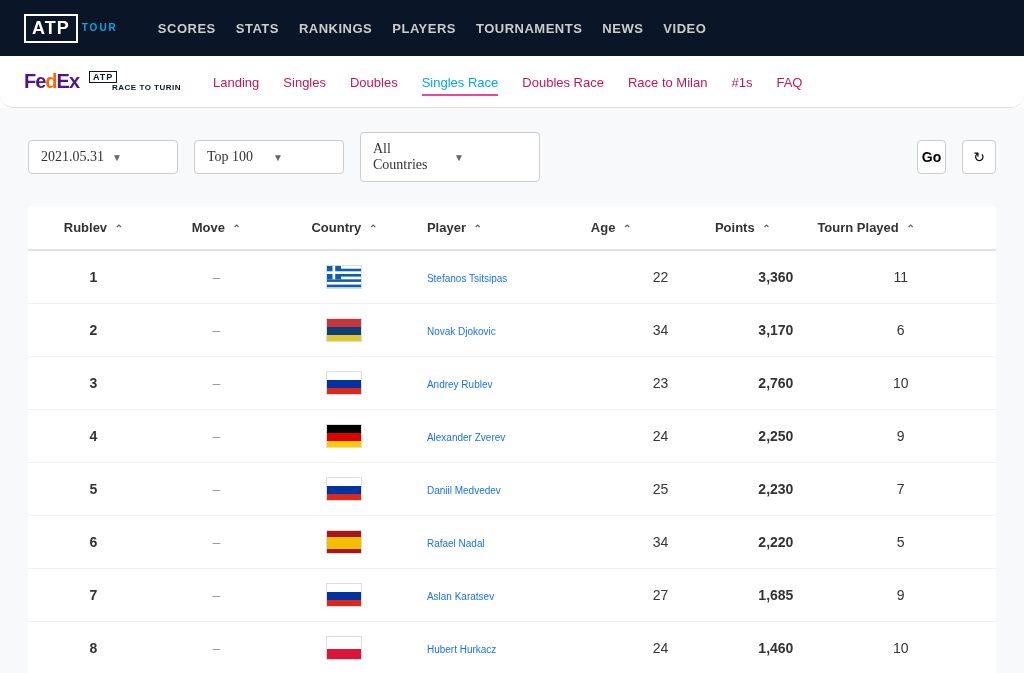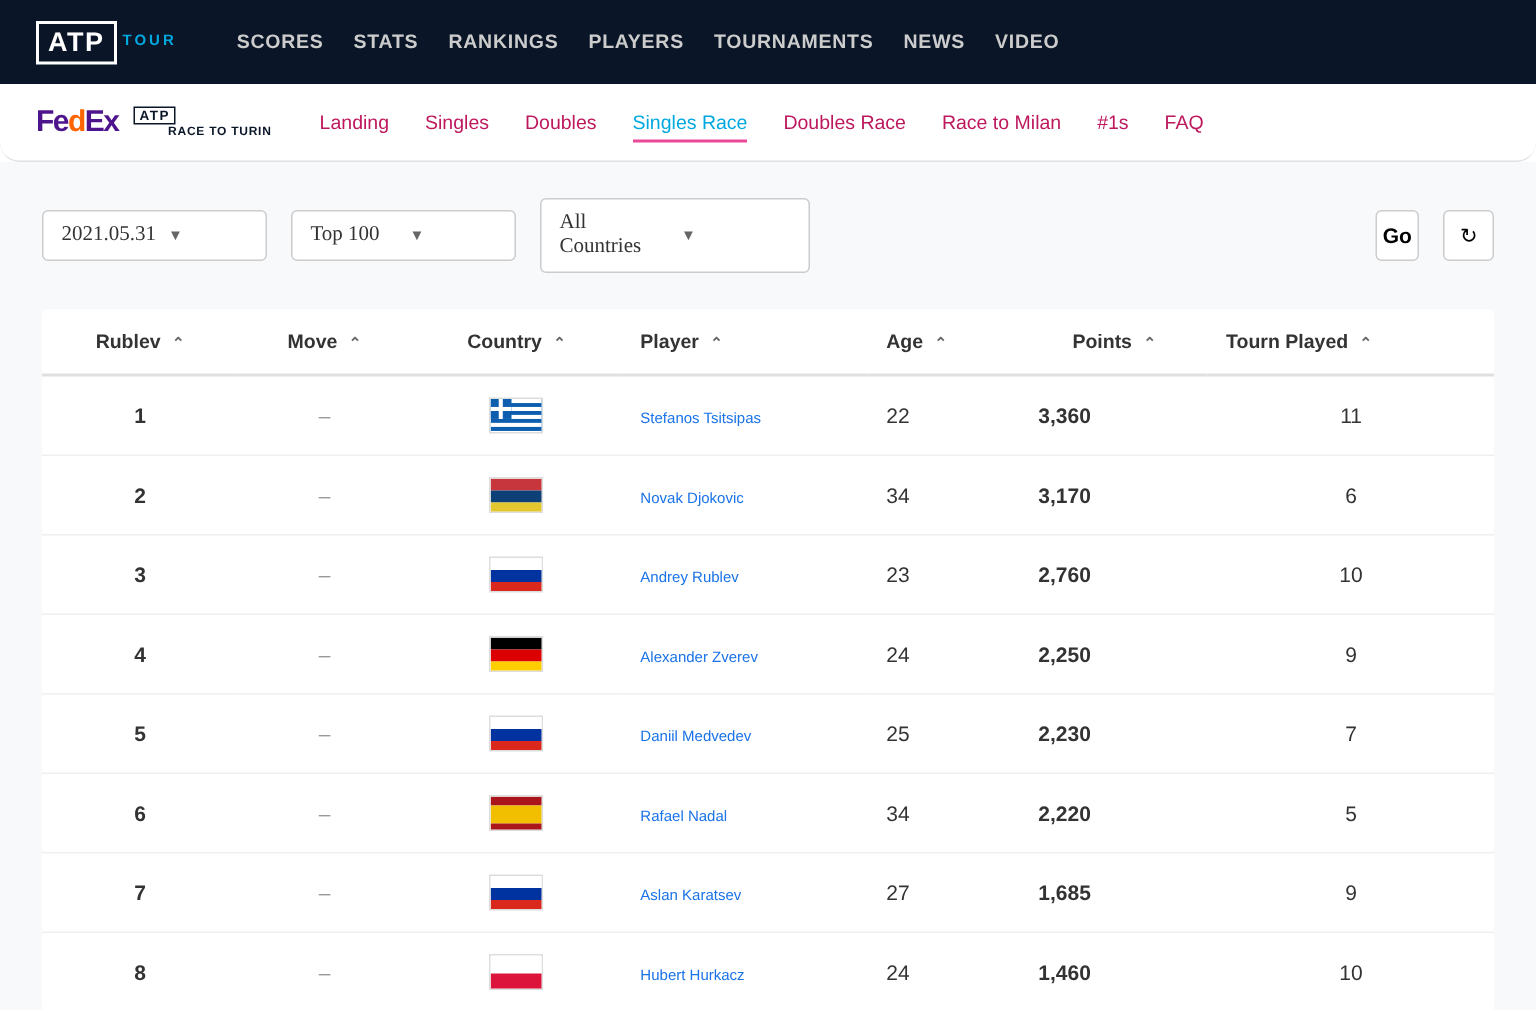--- a/index.html
+++ b/index.html
@@ -188,22 +188,22 @@
     }
     .rankings-table td {
       padding: 14px 12px;
       font-size: 14px;
       color: #333;
       border-bottom: 1px solid #f0f0f0;
     }
     .rankings-table td.rank { font-weight: 600; text-align: center; }
     .rankings-table td.move { text-align: center; color: #999; }
     .rankings-table td.country { text-align: center; }
-    .rankings-table td.age { text-align: left; }
-    .rankings-table td.points { text-align: left; font-weight: 600; }
+    .rankings-table td.age { text-align: right; }
+    .rankings-table td.points { text-align: right; font-weight: 600; }
     .rankings-table td.tourn { text-align: center; }
     .th-tourn {
       text-align: center;
     }
     .player-name {
       color: #1a73e8;
       text-decoration: none;
       font-size: 10px;
     }
   </style>

